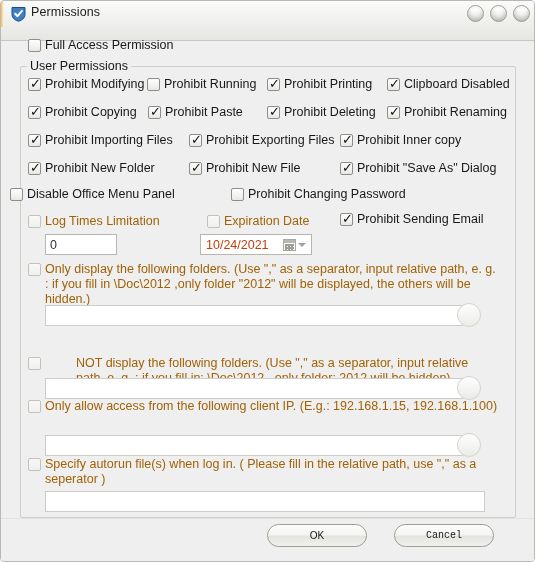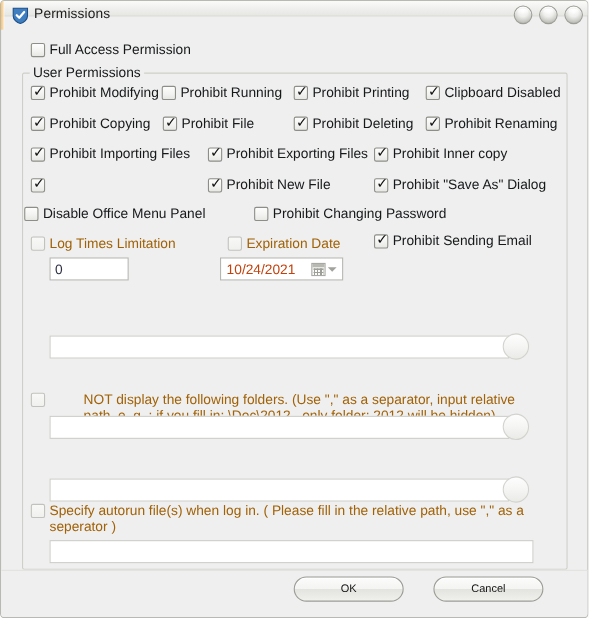--- a/index.html
+++ b/index.html
@@ -18,21 +18,21 @@
     background: #efefef;
     border: 1px solid #b9b9b3;
     border-radius: 4px;
     overflow: hidden;
   }
   
   #titlebar {
     position: absolute;
     left: 0; top: 0;
     width: 535px;
-    height: 14px;
+    height: 40px;
     box-sizing: border-box;
     background: linear-gradient(to bottom, #fbfbfa 0%, #f1f1ef 45%, #e6e6e3 100%);
     border-bottom: 1px solid #c7c7c1;
     border-top-left-radius: 4px;
     border-top-right-radius: 4px;
   }
   #titlebar .edge-l {
     position:absolute; left:0; top:0; width:3px; height:26px;
     background: linear-gradient(to right,#ffb13b,#f9f9f7);
     opacity:.85;
@@ -279,21 +279,21 @@
   <div class="cb" style="left:27px; top:104px;">
     <span class="box">
         <span class="tick">✓</span>
       </span>
     <span class="lbl">Prohibit Copying</span>
   </div>
   <div class="cb" style="left:147px; top:104px;">
     <span class="box">
         <span class="tick">✓</span>
       </span>
-    <span class="lbl">Prohibit File</span>
+    <span class="lbl">Prohibit Paste</span>
   </div>
   <div class="cb" style="left:266px; top:104px;">
     <span class="box">
         <span class="tick">✓</span>
       </span>
     <span class="lbl">Prohibit Deleting</span>
   </div>
   <div class="cb" style="left:386px; top:104px;">
     <span class="box">
         <span class="tick">✓</span>
@@ -317,35 +317,36 @@
     <span class="box">
         <span class="tick">✓</span>
       </span>
     <span class="lbl">Prohibit Inner copy</span>
   </div>
 
   <div class="cb" style="left:27px; top:160px;">
     <span class="box">
         <span class="tick">✓</span>
       </span>
+    <span class="lbl">Prohibit New Folder</span>
   </div>
   <div class="cb" style="left:188px; top:160px;">
     <span class="box">
         <span class="tick">✓</span>
       </span>
     <span class="lbl">Prohibit New File</span>
   </div>
   <div class="cb" style="left:339px; top:160px;">
     <span class="box">
         <span class="tick">✓</span>
       </span>
     <span class="lbl">Prohibit "Save As" Dialog</span>
   </div>
 
-  <div class="cb" style="left:21px; top:186px;text-align:right;">
+  <div class="cb" style="left:9px; top:186px;text-align:right;">
     <span class="box"></span>
     <span class="lbl">Disable Office Menu Panel</span>
   </div>
   <div class="cb" style="left:230px; top:186px;">
     <span class="box"></span>
     <span class="lbl">Prohibit Changing Password</span>
   </div>
 
   <div class="cb disabled" style="left:27px; top:213px;">
     <span class="box"></span>
@@ -363,36 +364,44 @@
   </div>
 
   <input class="tin" style="left: 44px; top: 233px; width: 72px;" type="text" value="0">
 
   <div class="datebox" style="left:199px; top:233px; width:112px;">
     <span class="dval">10/24/2021</span>
     <span class="cal-ico"></span>
     <span class="cal-arrow"></span>
   </div>
 
+  <div class="cb wrap disabled" style="left:27px; top:261px; width:470px;">
+    <span class="box"></span>
+    <span class="lbl">Only display the following folders. (Use "," as a separator, input relative path,  e. g. : if you fill in \Doc\2012 ,only folder "2012" will be displayed, the others will be hidden.)</span>
+  </div>
   <input class="tin disabled" style="left: 44px; top: 304px; width: 418px;" type="text" value="">
   <div class="rbtn" style="left:456px; top:302px;"></div>
 
   <div class="cb wrap disabled" style="left:27px; top:355px; width:470px;gap:31px;">
     <span class="box"></span>
     <span class="lbl">NOT display the following folders. (Use "," as a separator, input relative path,  e. g. : if you fill in: \Doc\2012 , only folder: 2012 will be hidden)</span>
   </div>
   <input class="tin disabled" style="left: 44px; top: 377px; width: 418px;" type="text" value="">
   <div class="rbtn" style="left:456px; top:375px;"></div>
 
+  <div class="cb wrap disabled" style="left:27px; top:398px; width:470px;">
+    <span class="box"></span>
+    <span class="lbl">Only allow access from the following client IP. (E.g.: 192.168.1.15, 192.168.1.100)</span>
+  </div>
   <input class="tin disabled" style="left: 44px; top: 434px; width: 418px;" type="text" value="">
   <div class="rbtn" style="left:456px; top:432px;"></div>
 
   <div class="cb wrap disabled" style="left:27px; top:456px; width:470px;justify-content:flex-end;">
     <span class="box"></span>
     <span class="lbl">Specify autorun file(s) when log in. ( Please fill in the relative path, use "," as a seperator )</span>
   </div>
   <input class="tin disabled" style="left: 44px; top: 490px; width: 440px;" type="text" value="">
 
   <div id="bottombar"></div>
   <div class="pillbtn" style="left:266px; top:523px; width:100px;">OK</div>
-  <div class="pillbtn" style="left:393px; top:523px; width:100px;">Cancel</div>
+  <div class="pillbtn" style="left:393px; top:523px; width:100px;font-family:Liberation Mono, monospace;">Cancel</div>
 
 </div>
 
 </body></html>

